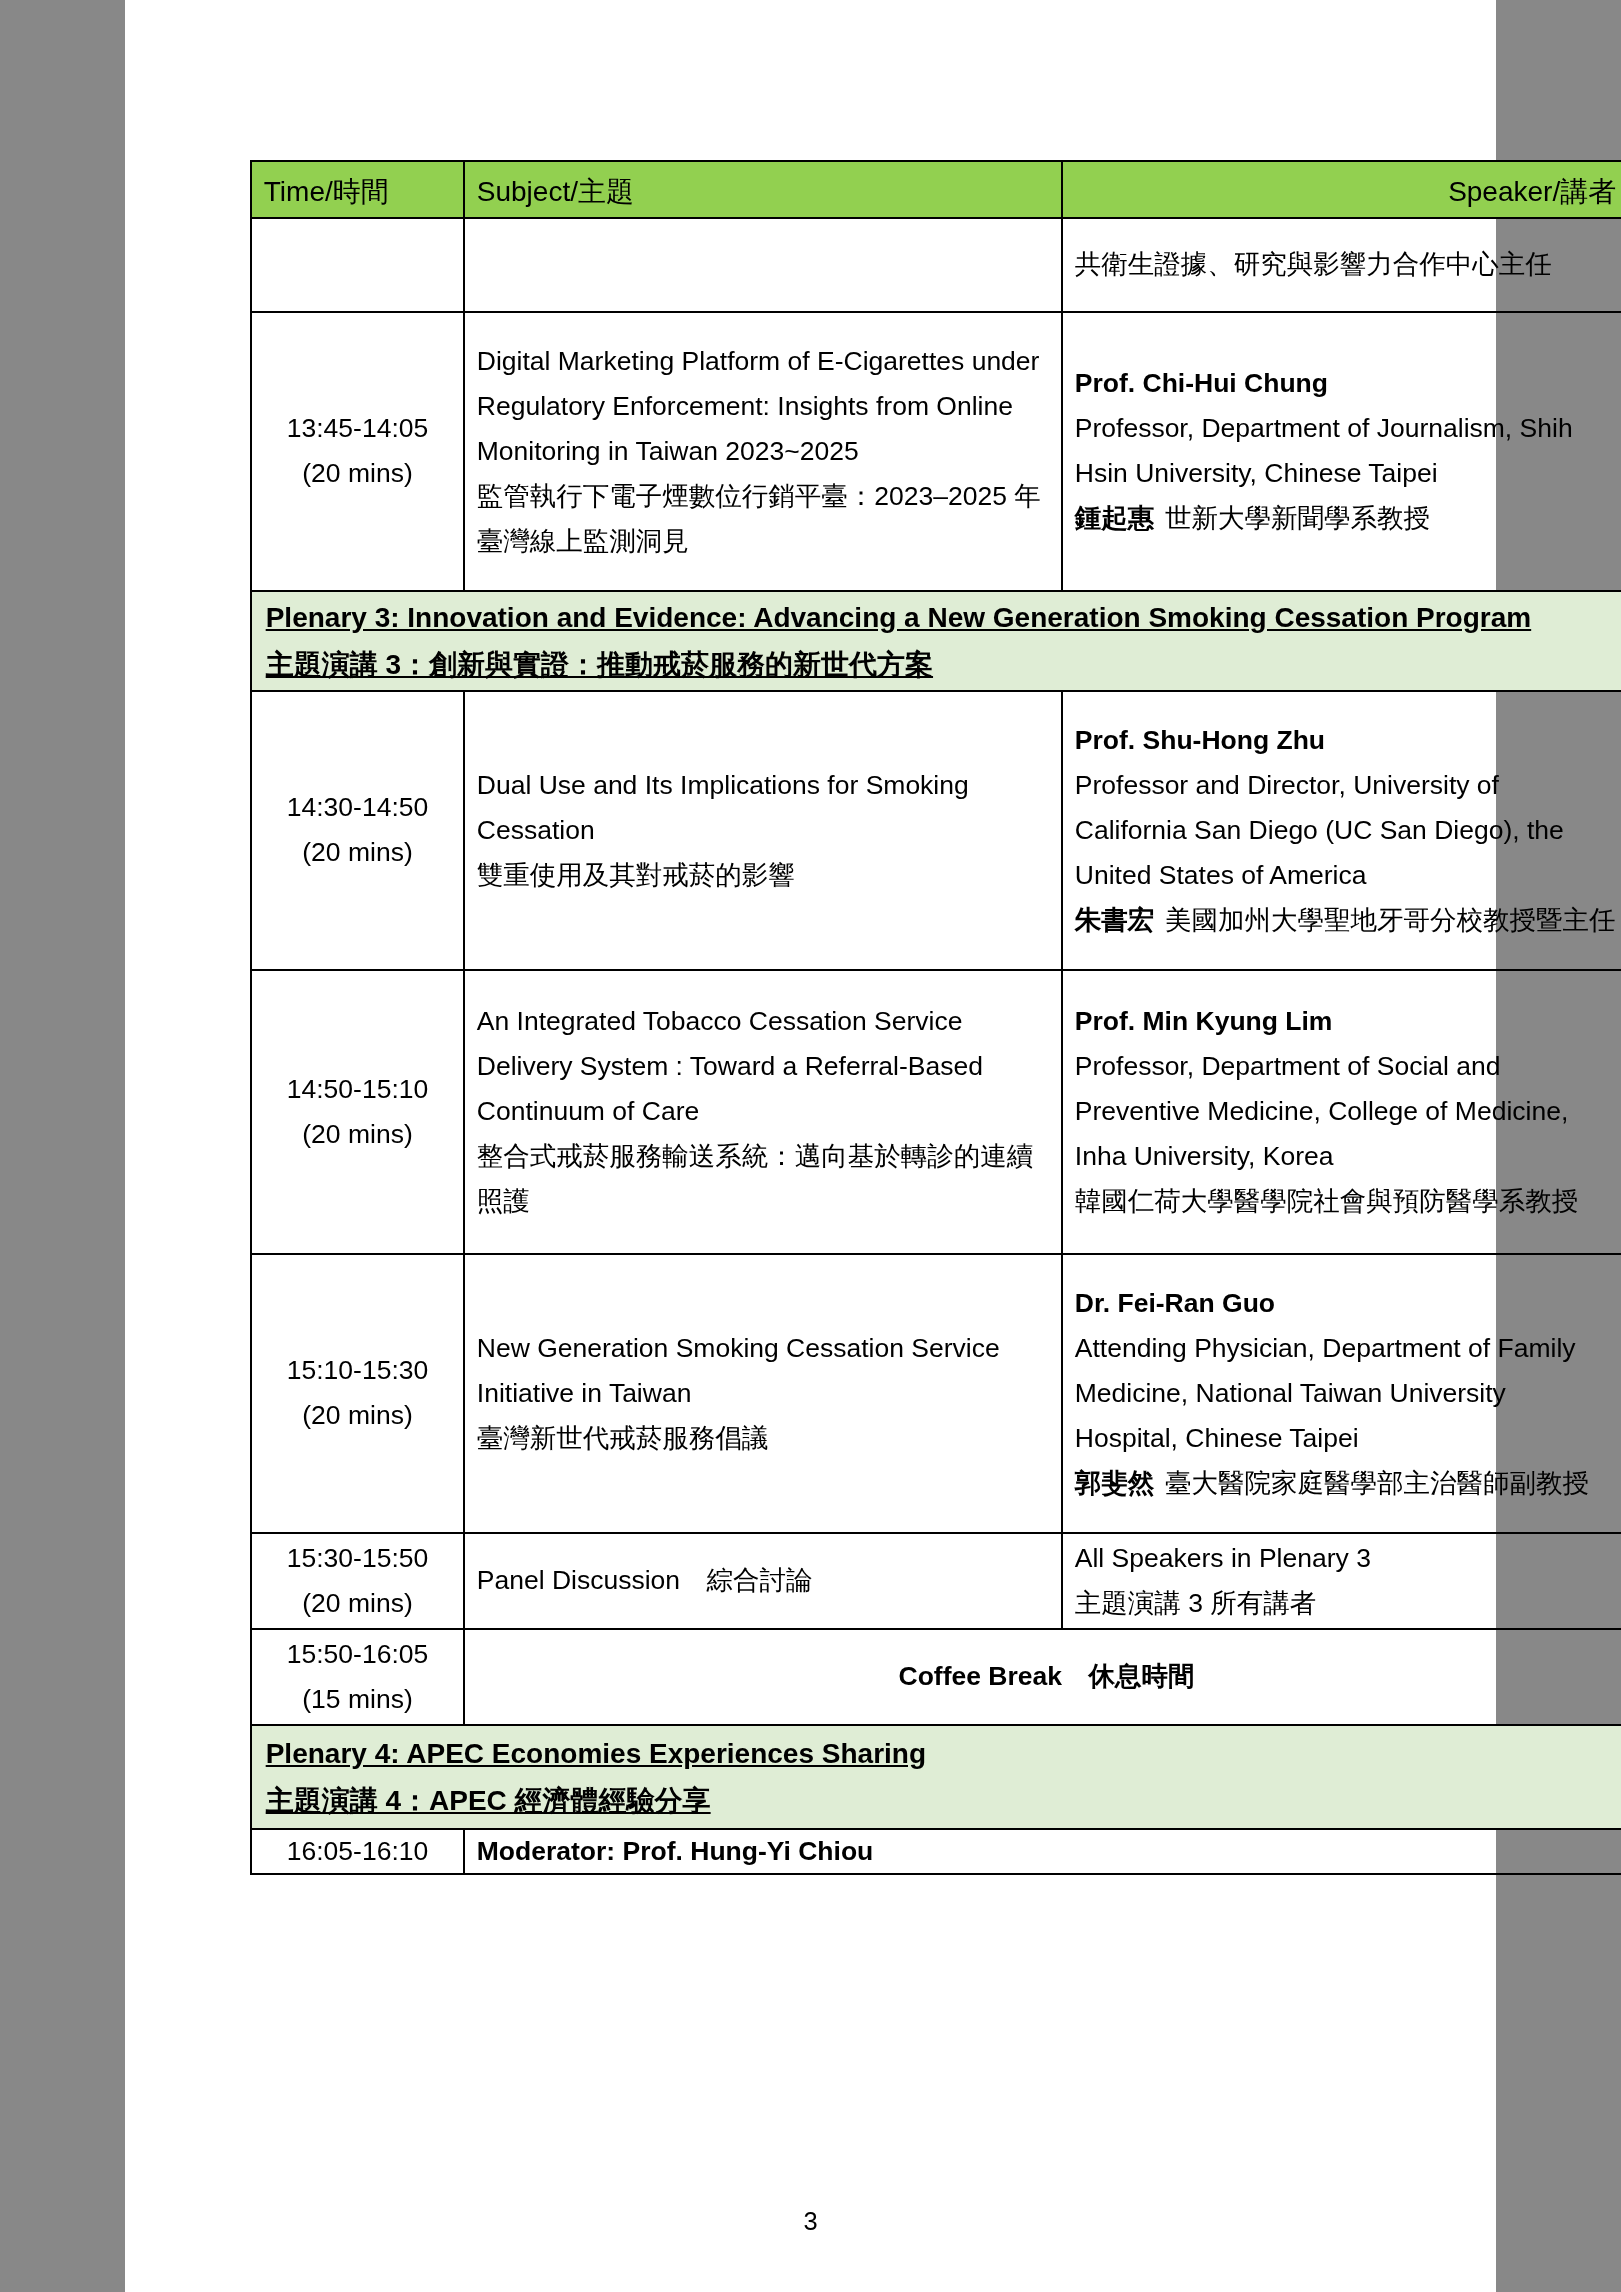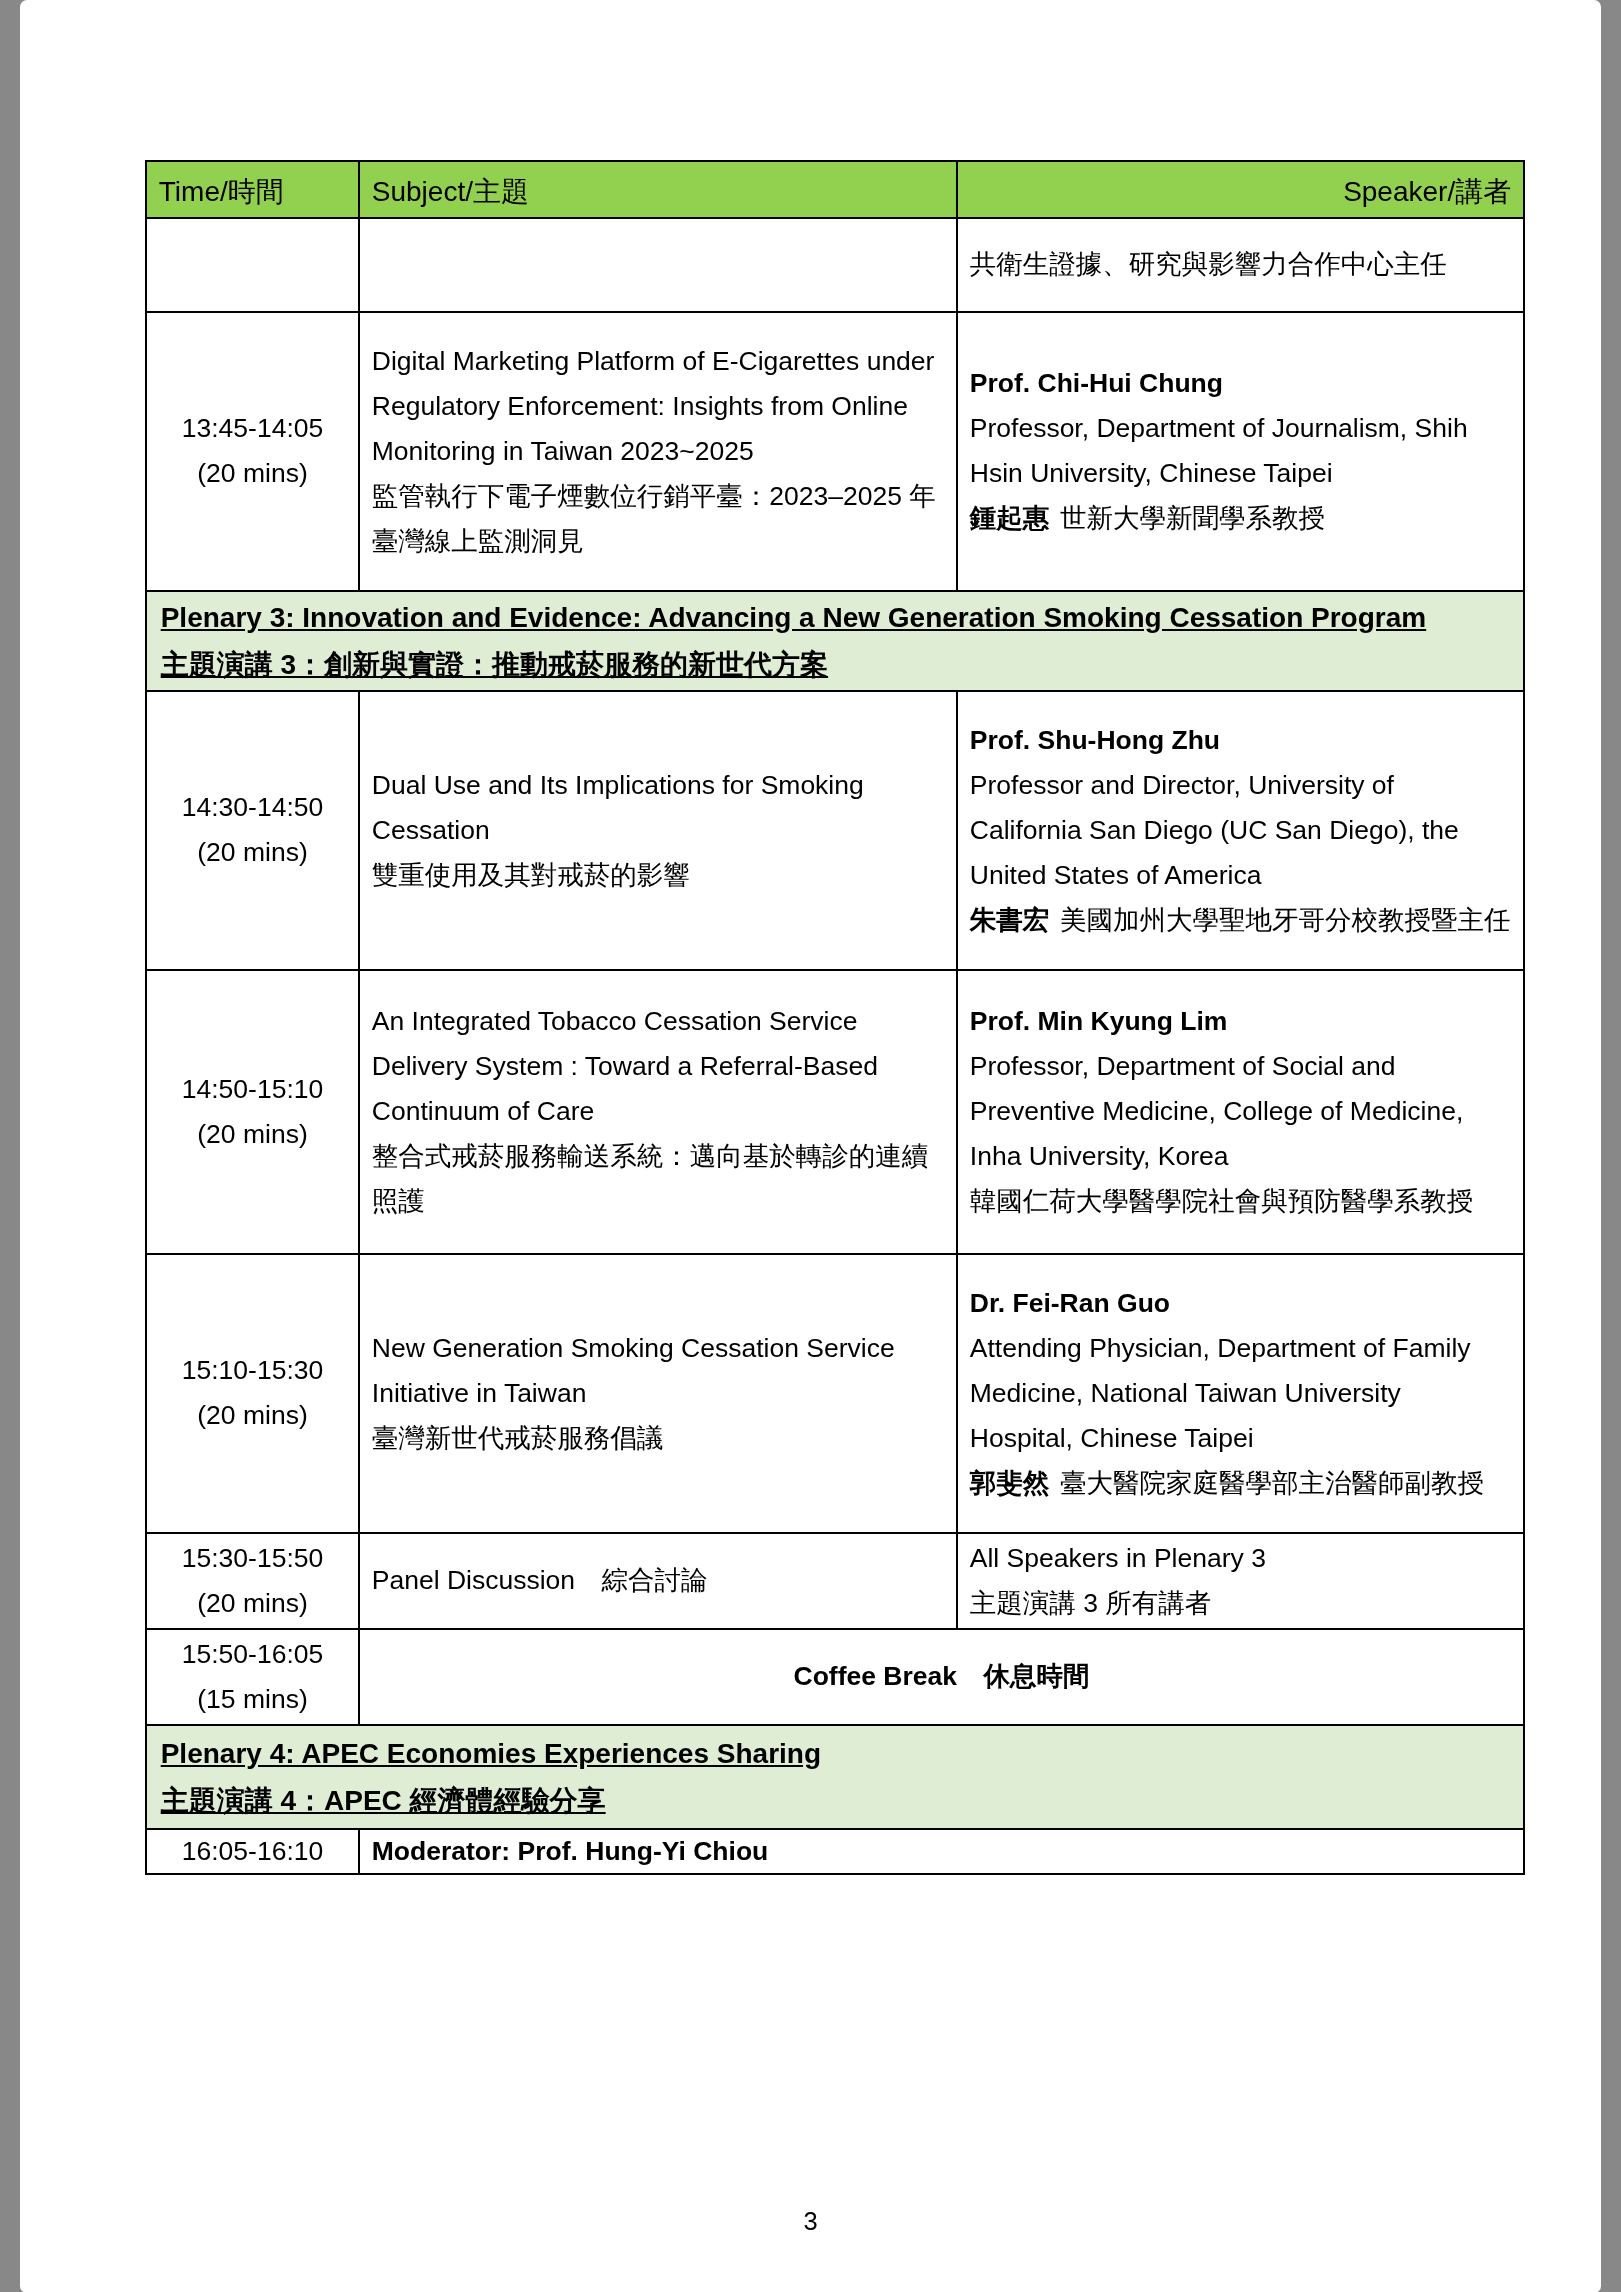--- a/index.html
+++ b/index.html
@@ -1,20 +1,19 @@
 <!DOCTYPE html>
 <html style="--header-bg: #92D050; --section-bg: #DFEDD5;"><head>
 <meta charset="utf-8">
 <style>
   html,body { margin:0; padding:0; background:#888; }
   .page {
-    position:relative; width:1581px; height:2293px; margin:0 auto;
+    position:relative; width:1371px; height:2293px; margin:0 auto;
     background:#ffffff; color:#000;
     font-family:"Liberation Sans", sans-serif;
-    border-radius:7px;
   }
   table.agenda {
     position:absolute; left:125px; top:160px; width:1377px;
     border-collapse:collapse; table-layout:fixed;
     border:2.9px solid #000;
   }
   td {
     border:2px solid #000;
     padding:2px 11.8px;
     font-size:26.5px; line-height:45px;

